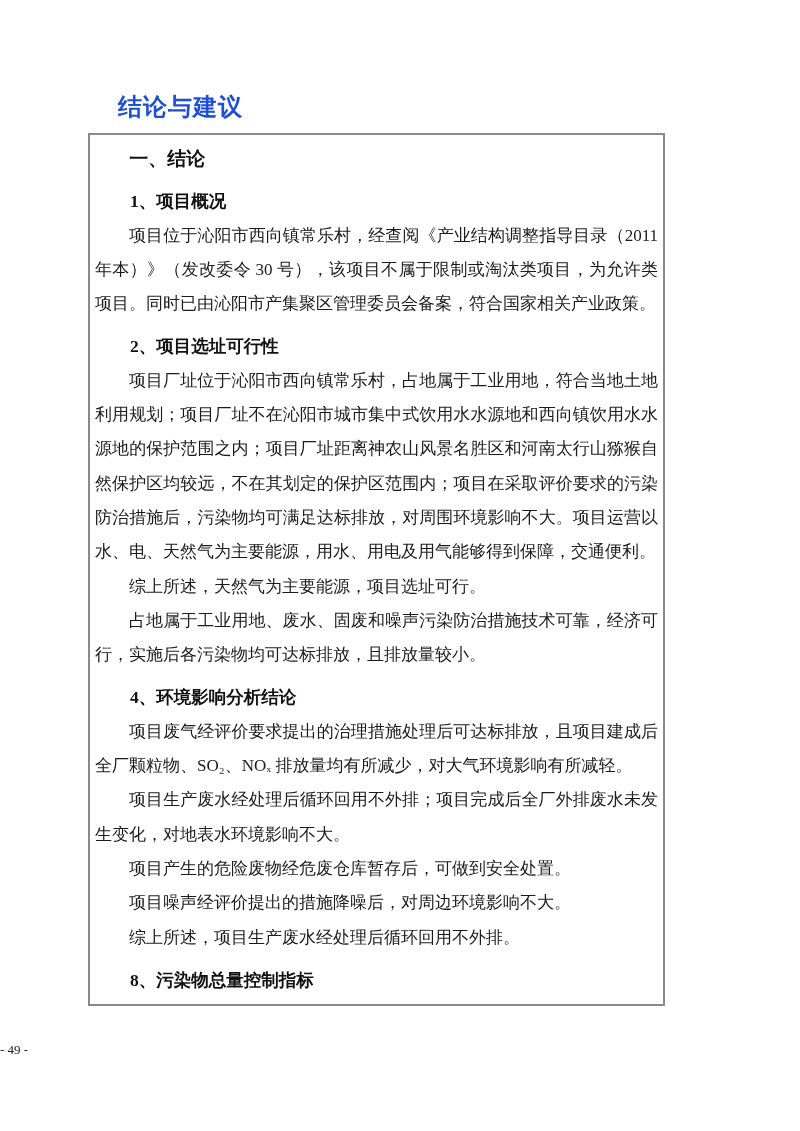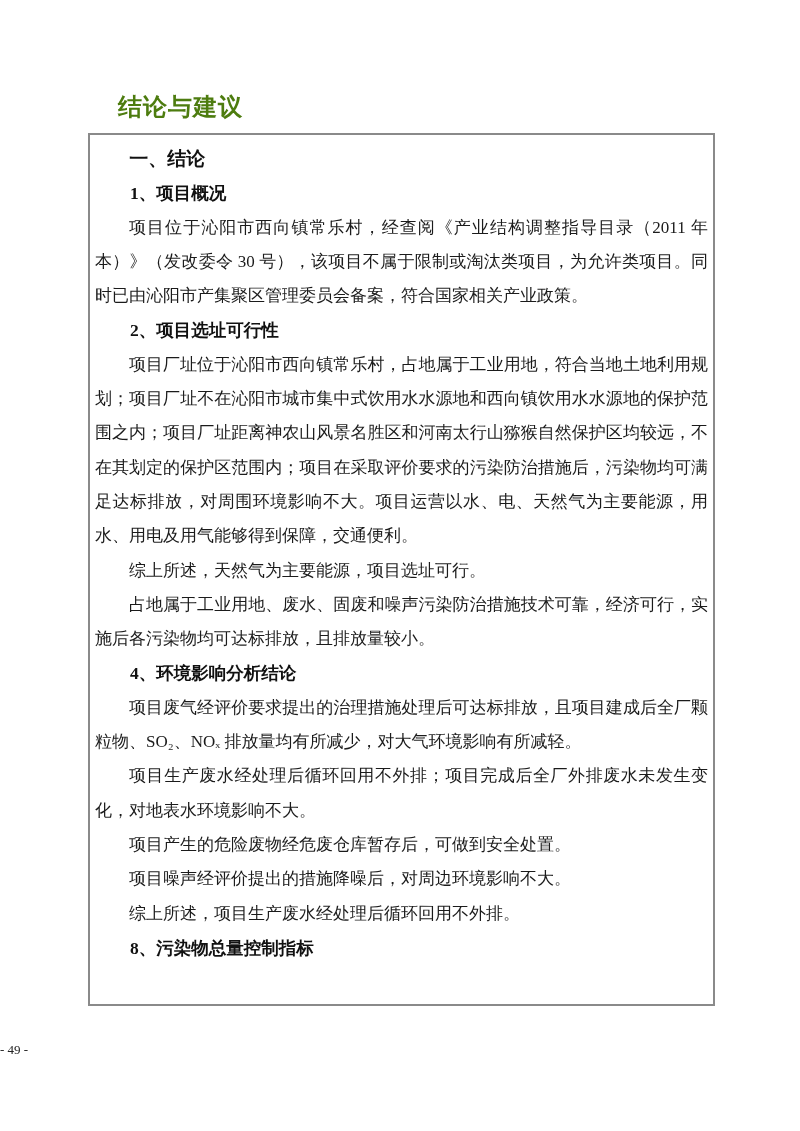--- a/index.html
+++ b/index.html
@@ -13,28 +13,28 @@
     outline: 1px solid #e4e4e4;
     overflow: hidden;
   }
   .doc-title {
     position: absolute;
     left: 118px;
     top: 91px;
     font-size: 24px;
     font-weight: bold;
     font-family: "Liberation Sans", "DejaVu Sans", sans-serif;
-    color: #4d7c0f;
+    color: #1d4ed8;
     letter-spacing: 1px;
   }
   .content-box {
     position: absolute;
     left: 88px;
     top: 133px;
-    width: 627px;
+    width: 577px;
     height: 873px;
     border: 2px solid #8a8a8a;
     padding: 7px 5px 0 5px;
     overflow: hidden;
   }
   .line {
     font-size: 17px;
     line-height: 34.3px;
     text-align: justify;
     text-indent: 2em;
@@ -47,20 +47,21 @@
     line-height: 34.3px;
     text-indent: 1.8em;
     color: #111111;
   }
   .h-sub {
     font-size: 17.5px;
     font-weight: bold;
     line-height: 34.3px;
     text-indent: 2em;
     color: #111111;
+    margin-top: 8px;
   }
   .page-footer {
     position: absolute;
     left: 0;
     top: 1042px;
     width: 100%;
     font-size: 13px;
     color: #222222;
   }
 </style>

